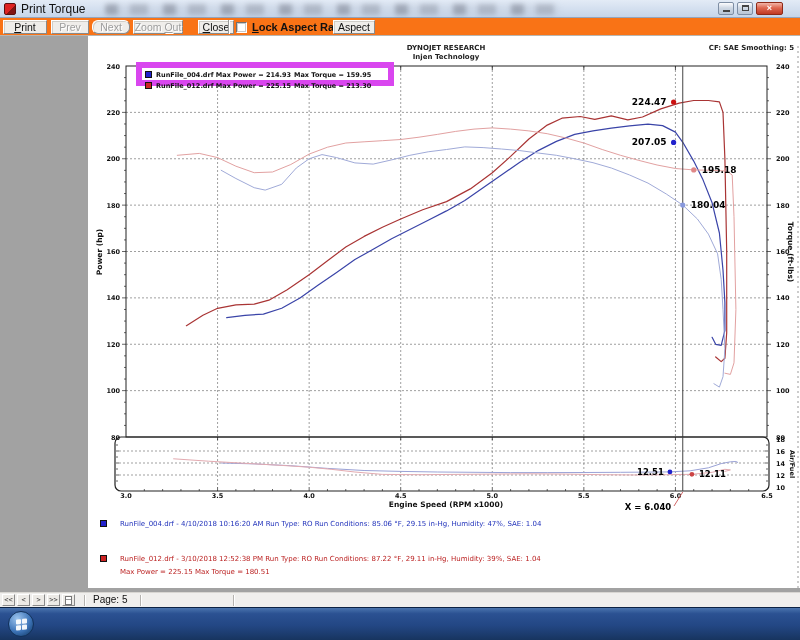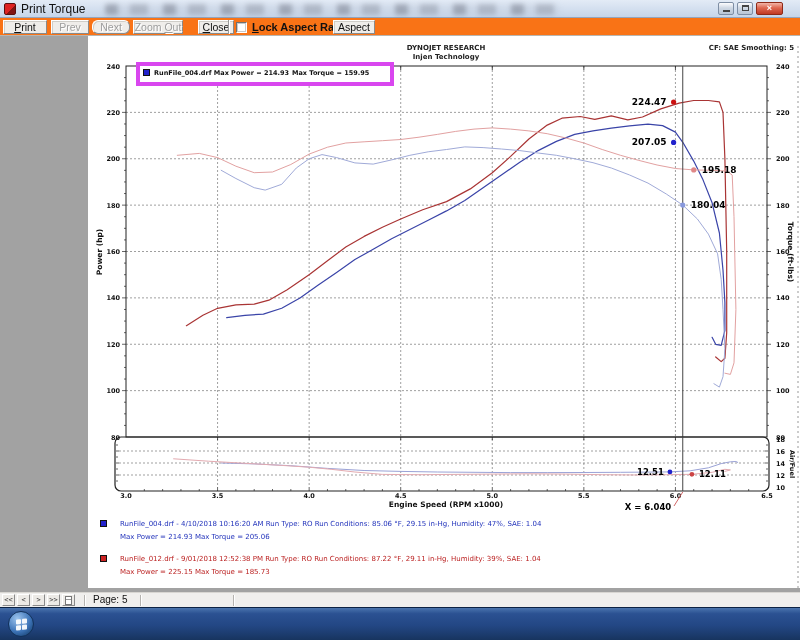--- a/index.html
+++ b/index.html
@@ -41,21 +41,21 @@
   #preview { position:absolute; left:0; top:36px; width:712px; height:556px; background:#a2a2a2;margin-left:48px; }
   #page { position:absolute; left:40px; top:0px; width:730px; height:552px; background:#fff; }
   #chart-svg { position:absolute; left:0; top:0; }
   svg text { font-family:"DejaVu Sans",sans-serif; }
   .tick { font-size:6.5px; font-weight:bold; fill:#111; }
   .mlab { font-size:9px; font-weight:bold; fill:#000; }
   .axt  { font-size:7.5px; font-weight:bold; fill:#111; }
   .hdr  { font-size:7px; font-weight:bold; fill:#222; }
 
   #legend { position:absolute; left:48px; top:26px; width:258px; height:24px; background:#fff;
-    border:4px solid #d946ef; font:bold 6.5px "DejaVu Sans",sans-serif; color:#111; }
+    border:6px solid #d946ef; font:bold 6.5px "DejaVu Sans",sans-serif; color:#111; }
   .lg-row { position:absolute; left:0; width:100%; height:10px; }
   .lg-sq { position:absolute; left:3px; top:1px; width:7px; height:7px; border:1px solid #111; }
   .lg-t1 { position:absolute; left:14px; top:1px; }
   .lg-t2 { position:absolute; left:152px; top:1px; }
 
   .run-block { position:absolute; left:12px; width:640px; font:7px "DejaVu Sans",sans-serif; line-height:13px; }
   .run-sq { position:absolute; left:0; top:2px; width:7px; height:7px; border:1px solid #111; }
   .run-lines { position:absolute; left:20px; top:0; white-space:nowrap; }
 
   
@@ -323,34 +323,38 @@
             <line x1="710" y1="10" x2="710" y2="560" stroke="#999" stroke-width="1" stroke-dasharray="2 3"></line>
           </g>
       </svg>
 
       <div id="legend">
         <div class="lg-row" style="top:2px;">
           <span class="lg-sq" style="background: rgb(34, 34, 204);"></span>
           <span class="lg-t1">RunFile_004.drf Max Power = 214.93</span>
           <span class="lg-t2">Max Torque = 159.95</span>
         </div>
+        <div class="lg-row" style="top:13px;">
+          <span class="lg-sq" style="background: rgb(204, 34, 34);"></span>
+          <span class="lg-t1">RunFile_012.drf Max Power = 225.15</span>
+          <span class="lg-t2">Max Torque = 213.30</span>
+        </div>
       </div>
 
       <div class="run-block" style="top:482px;">
         <span class="run-sq" style="background: rgb(34, 34, 204);"></span>
         <div class="run-lines" style="color: rgb(34, 51, 187);">
           <div>RunFile_004.drf - 4/10/2018 10:16:20 AM  Run Type: RO  Run Conditions: 85.06 °F, 29.15 in-Hg,  Humidity:  47%, SAE: 1.04</div>
-          <div>Max Power = 214.93  Max Torque = 205.06</div>
         </div>
       </div>
       <div class="run-block" style="top:517px;">
         <span class="run-sq" style="background: rgb(204, 34, 34);"></span>
         <div class="run-lines" style="color: rgb(187, 34, 34);">
-          <div>RunFile_012.drf - 9/01/2018 12:52:38 PM  Run Type: RO  Run Conditions: 87.22 °F, 29.11 in-Hg,  Humidity:  39%, SAE: 1.04</div>
-          <div>Max Power = 225.15  Max Torque = 185.73</div>
+          <div>RunFile_012.drf - 3/10/2018 12:52:38 PM  Run Type: RO  Run Conditions: 87.22 °F, 29.11 in-Hg,  Humidity:  39%, SAE: 1.04</div>
+          <div>Max Power = 225.15  Max Torque = 180.51</div>
         </div>
       </div>
 
     </div>
   </div>
 
   <div id="statusbar">
     <button class="sbtn" style="left:2px;">&lt;&lt;</button>
     <button class="sbtn" style="left:17px;">&lt;</button>
     <button class="sbtn" style="left:32px;">&gt;</button>

